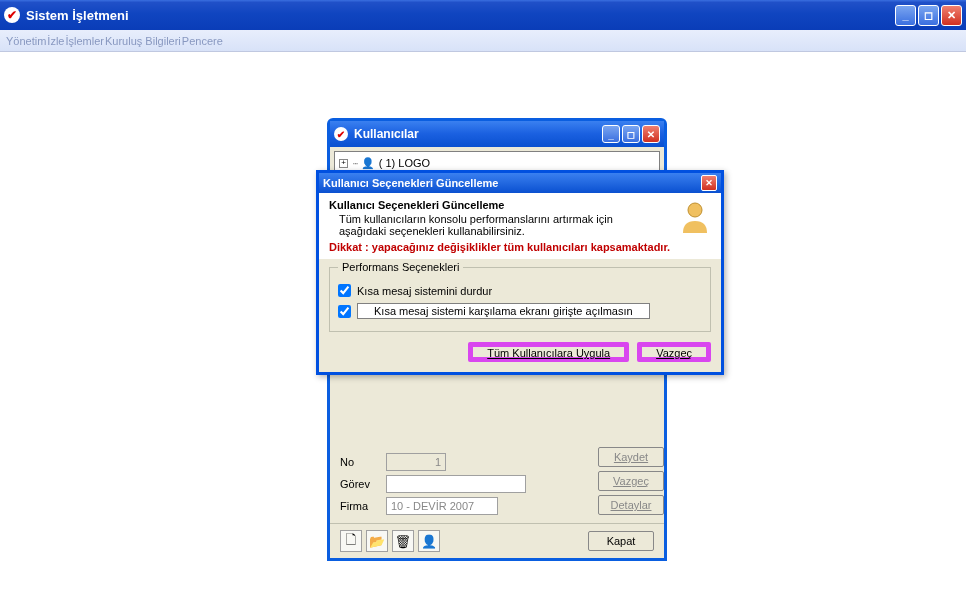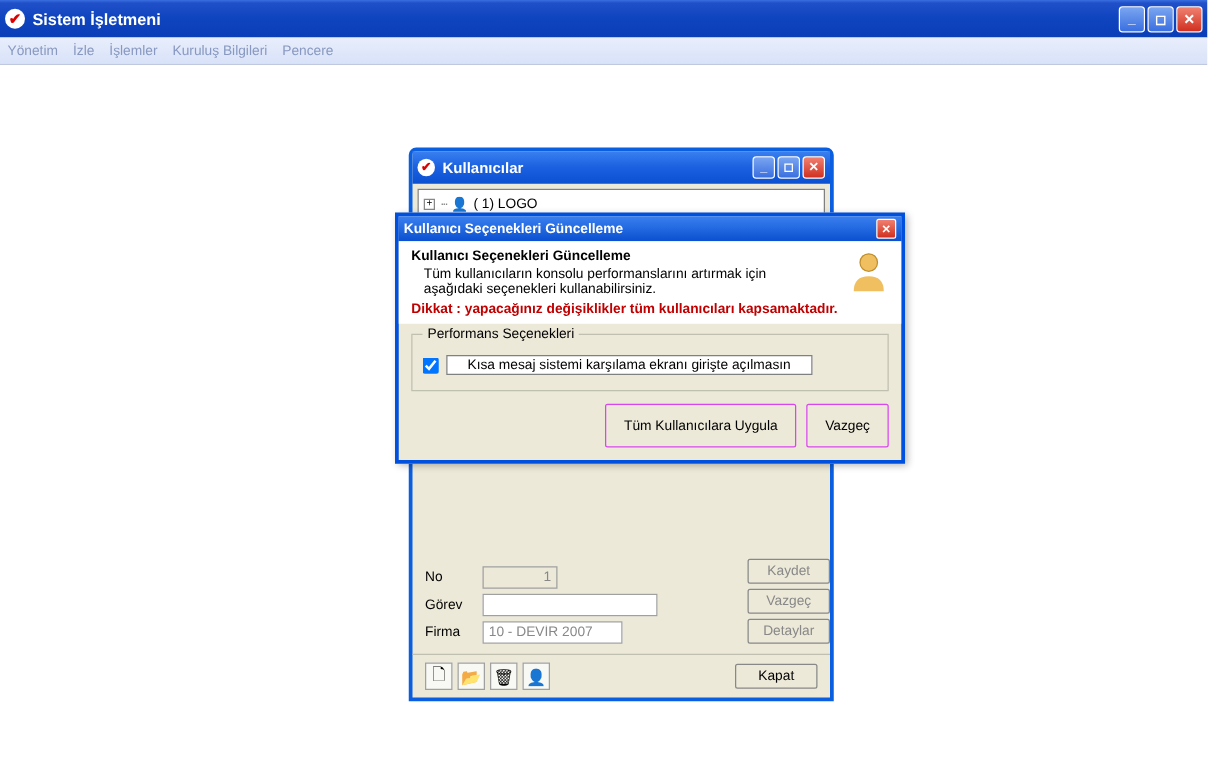--- a/index.html
+++ b/index.html
@@ -58,21 +58,21 @@
 
   
   .menubar {
     height: 22px;
     background: linear-gradient(to bottom, #e8eefc, #d8e2f8);
     border-bottom: 1px solid #c0c8e0;
     display: flex;
     align-items: center;
     padding: 0 6px;
     color: #8898c0;
-    gap: 12px;
+    gap: 1px;
   }
   .menubar span { cursor: default; }
 
   
   .inner-window {
     position: absolute;
     left: 327px;
     top: 118px;
     width: 340px;
     border: 3px solid #0a5ee0;
@@ -145,20 +145,21 @@
   .form-input.firma { width:112px; }
   .side-btn, .bottom-btn {
     width:66px;
     height:20px;
     background:#ece9d8;
     border:1px solid #888;
     border-radius:2px;
     font-family:inherit;
     font-size:11px;
     color:#888;
+    text-decoration:underline;
     cursor:pointer;
   }
   .bottom-btn { color:#000; text-decoration:none; }
 
   .toolbar-bottom {
     border-top:1px solid #c0c0b0;
     padding:6px 10px;
     display:flex;
     align-items:center;
     gap:4px;
@@ -242,28 +243,29 @@
     padding:1px 16px;
     background:#fff;
   }
   .dlg-buttons {
     display:flex;
     justify-content:flex-end;
     gap:8px;
     margin-top:10px;
   }
   .dlg-btn {
-    height:35px;
+    height:20px;
     padding:0 14px;
     background:#ece9d8;
-    border:1px solid #d946ef;
+    border:5px solid #d946ef;
     border-radius:2px;
     font-family:inherit;
     font-size:11px;
     cursor:pointer;
+    text-decoration:underline;
   }
 </style>
 </head>
 <body>
 
 <div class="main-titlebar">
   <div class="app-icon">✔</div>
   <div class="main-title">Sistem İşletmeni</div>
   <div class="win-controls">
     <div class="win-btn">_</div>
@@ -340,20 +342,24 @@
     <div class="w">Dikkat : yapacağınız değişiklikler tüm kullanıcıları kapsamaktadır.</div>
     <svg class="user-icon" viewBox="0 0 36 36">
       <circle cx="18" cy="11" r="7" fill="#f0c060"></circle>
       <path d="M6 34 Q6 22 18 22 Q30 22 30 34 Z" fill="#f0c060"></path>
       <circle cx="18" cy="11" r="7" fill="none" stroke="#c09030" stroke-width="1"></circle>
     </svg>
   </div>
   <div class="dlg-body">
     <div class="groupbox">
       <div class="groupbox-title">Performans Seçenekleri</div>
+      <div class="chk-row">
+        <input type="checkbox" checked="" style="">
+        <span>Kısa mesaj sistemini durdur</span>
+      </div>
       <div class="chk-row boxed">
         <input type="checkbox" checked="" style="">
         <span>Kısa mesaj sistemi karşılama ekranı girişte açılmasın</span>
       </div>
     </div>
     <div class="dlg-buttons">
       <button class="dlg-btn">Tüm Kullanıcılara Uygula</button>
       <button class="dlg-btn">Vazgeç</button>
     </div>
   </div>

